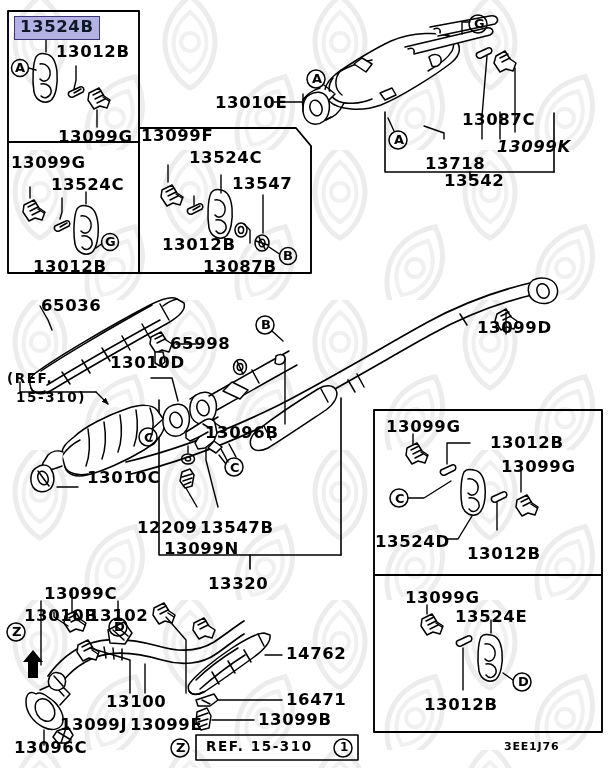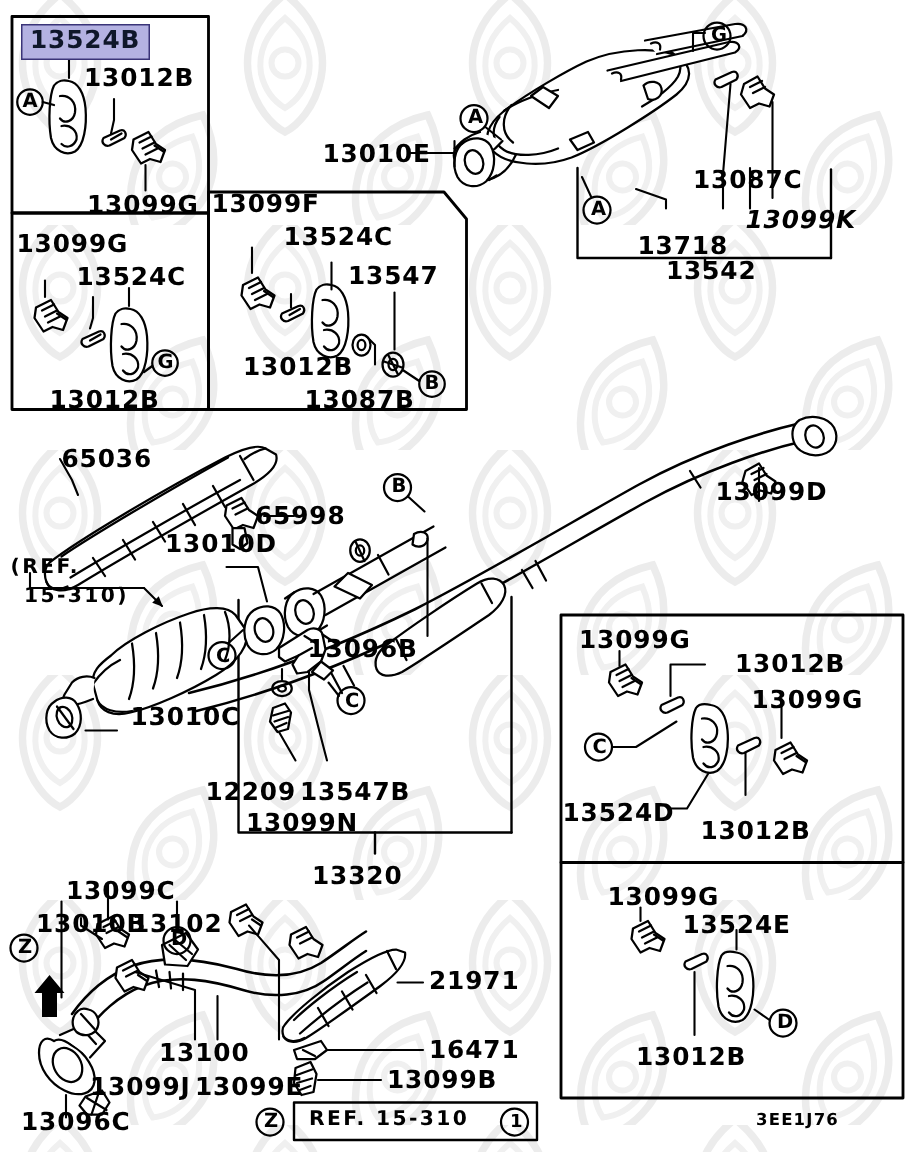--- a/index.html
+++ b/index.html
@@ -402,21 +402,21 @@
 <div class="lbl n" style="left:424px;top:697px;">13012B</div>
 <div class="lbl nsm" style="left:518px;top:675px;font-size:13px;">D</div>
 
 <div class="lbl n" style="left:44px;top:586px;">13099C</div>
 <div class="lbl n" style="left:24px;top:608px;">13010B</div>
 <div class="lbl n" style="left:88px;top:608px;">13102</div>
 <div class="lbl n" style="left:106px;top:694px;">13100</div>
 <div class="lbl n" style="left:60px;top:717px;">13099J</div>
 <div class="lbl n" style="left:130px;top:717px;">13099E</div>
 <div class="lbl n" style="left:14px;top:740px;">13096C</div>
-<div class="lbl n" style="left:286px;top:646px;">21971</div>
+<div class="lbl n" style="left:286px;top:646px;">14762</div>
 <div class="lbl n" style="left:286px;top:692px;">16471</div>
 <div class="lbl n" style="left:258px;top:712px;">13099B</div>
 <div class="lbl nsm" style="left:12px;top:625px;font-size:13px;">Z</div>
 <div class="lbl nsm" style="left:114px;top:620px;font-size:13px;">D</div>
 
 <div class="lbl nsm" style="left:176px;top:741px;font-size:13px;">Z</div>
 <div class="lbl ref" style="left:206px;top:740px;">REF. 15-310</div>
 <div class="lbl nsm" style="left:340px;top:741px;font-size:12px;">1</div>
 <svg style="position:absolute;left:330px;top:735px;width:26px;height:26px;">
   <circle cx="13" cy="13" r="9" fill="none" stroke="#000" stroke-width="1.5"></circle>

